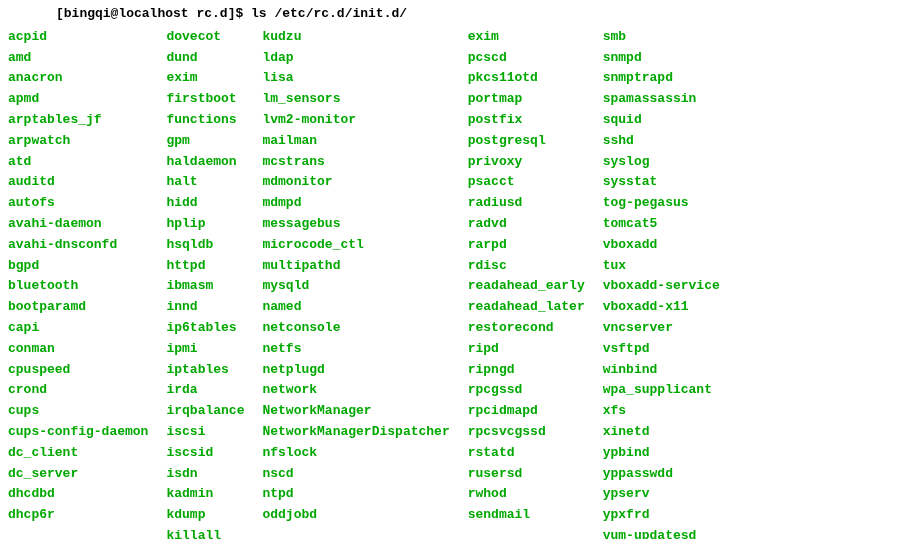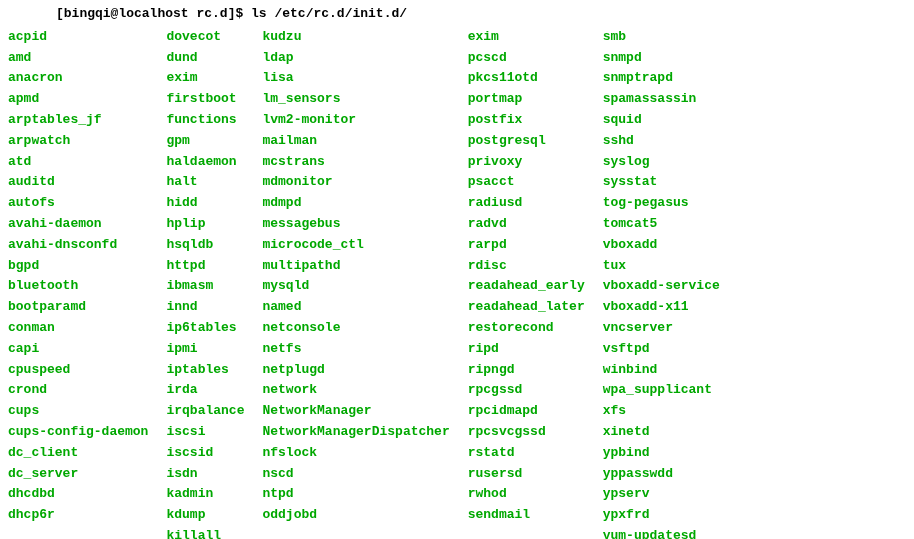--- a/index.html
+++ b/index.html
@@ -62,22 +62,22 @@
         <span class="entry">arptables_jf</span>
         <span class="entry">arpwatch</span>
         <span class="entry">atd</span>
         <span class="entry">auditd</span>
         <span class="entry">autofs</span>
         <span class="entry">avahi-daemon</span>
         <span class="entry">avahi-dnsconfd</span>
         <span class="entry">bgpd</span>
         <span class="entry">bluetooth</span>
         <span class="entry">bootparamd</span>
+        <span class="entry">capi</span>
         <span class="entry">conman</span>
-        <span class="entry">capi</span>
         <span class="entry">cpuspeed</span>
         <span class="entry">crond</span>
         <span class="entry">cups</span>
         <span class="entry">cups-config-daemon</span>
         <span class="entry">dc_client</span>
         <span class="entry">dc_server</span>
         <span class="entry">dhcdbd</span>
         <span class="entry">dhcp6r</span>
       </div>
       <div class="col">

